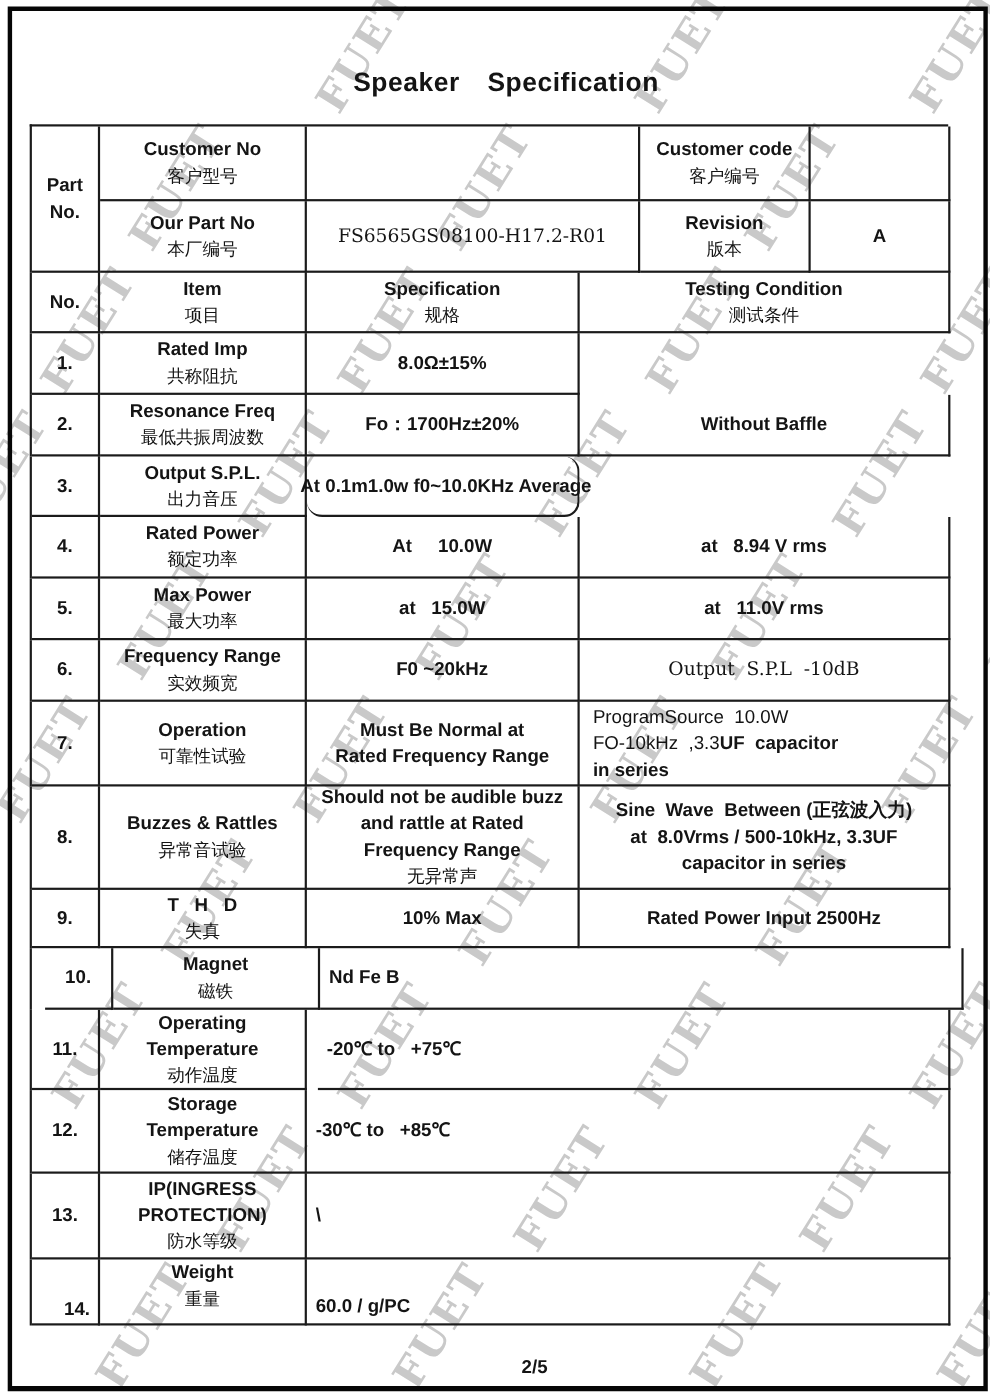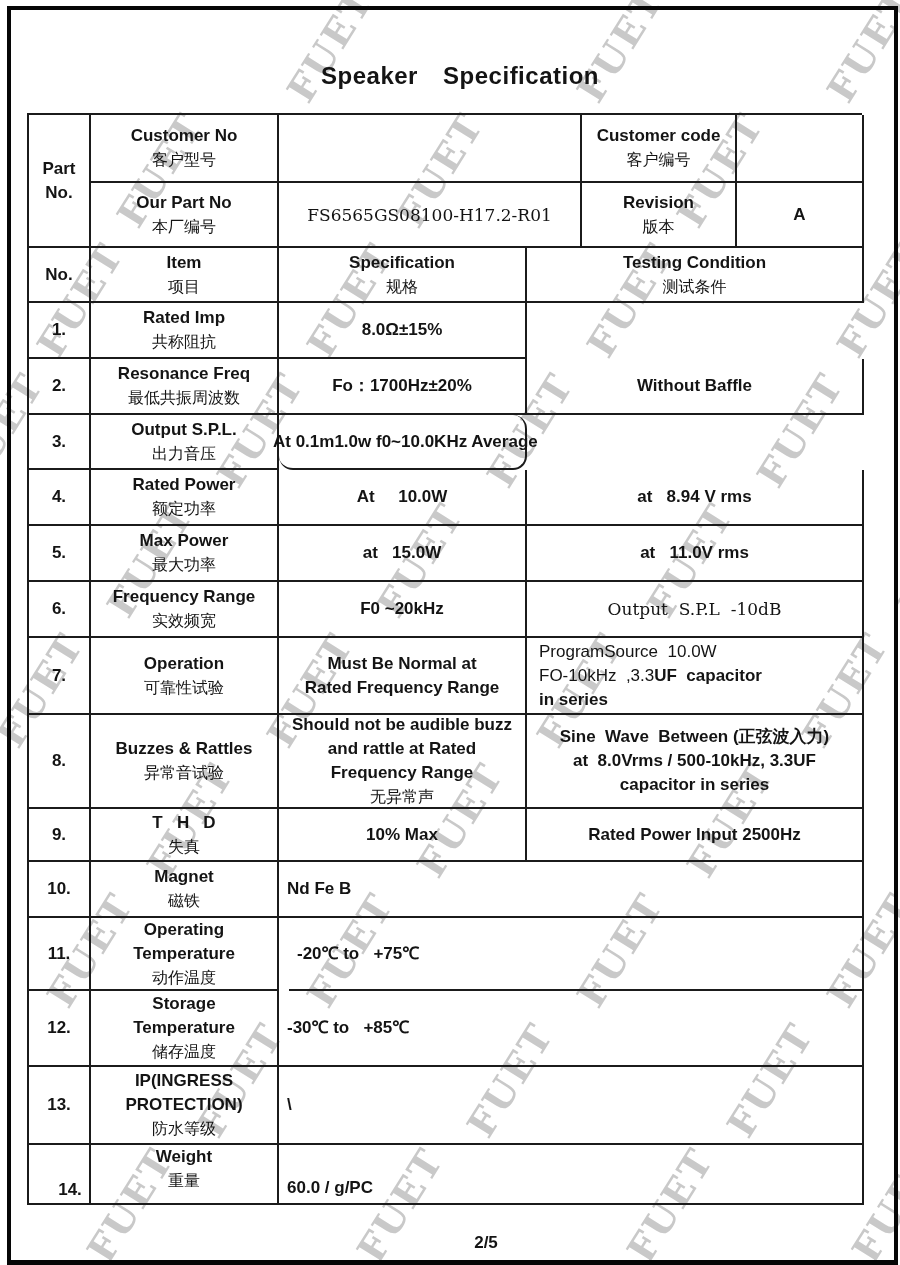--- a/index.html
+++ b/index.html
@@ -270,21 +270,21 @@
             <div class="ln"><span>T   H   D</span></div>
             <div class="ln"><span class="cjk">失真</span></div>
           </div>
           <div class="cell c2 ">
             <div class="ln"><span>10% Max</span></div>
           </div>
           <div class="cell c3 ">
             <div class="ln"><span>Rated Power Input 2500Hz</span></div>
           </div>
         </div>
-        <div class="trow " style="grid-template-rows: 56px;">
+        <div class="trow " style="grid-template-rows: 56px; padding-left: 12px;">
           <div class="cell c0">
             <div class="ln"><span>10.</span></div>
           </div>
           <div class="cell c1">
             <div class="ln"><span>Magnet</span></div>
             <div class="ln"><span class="cjk">磁铁</span></div>
           </div>
           <div class="cell cv valcell" style="grid-column: 3 / 5;">
             <div class="ln"><span>Nd Fe B</span></div>
           </div>

